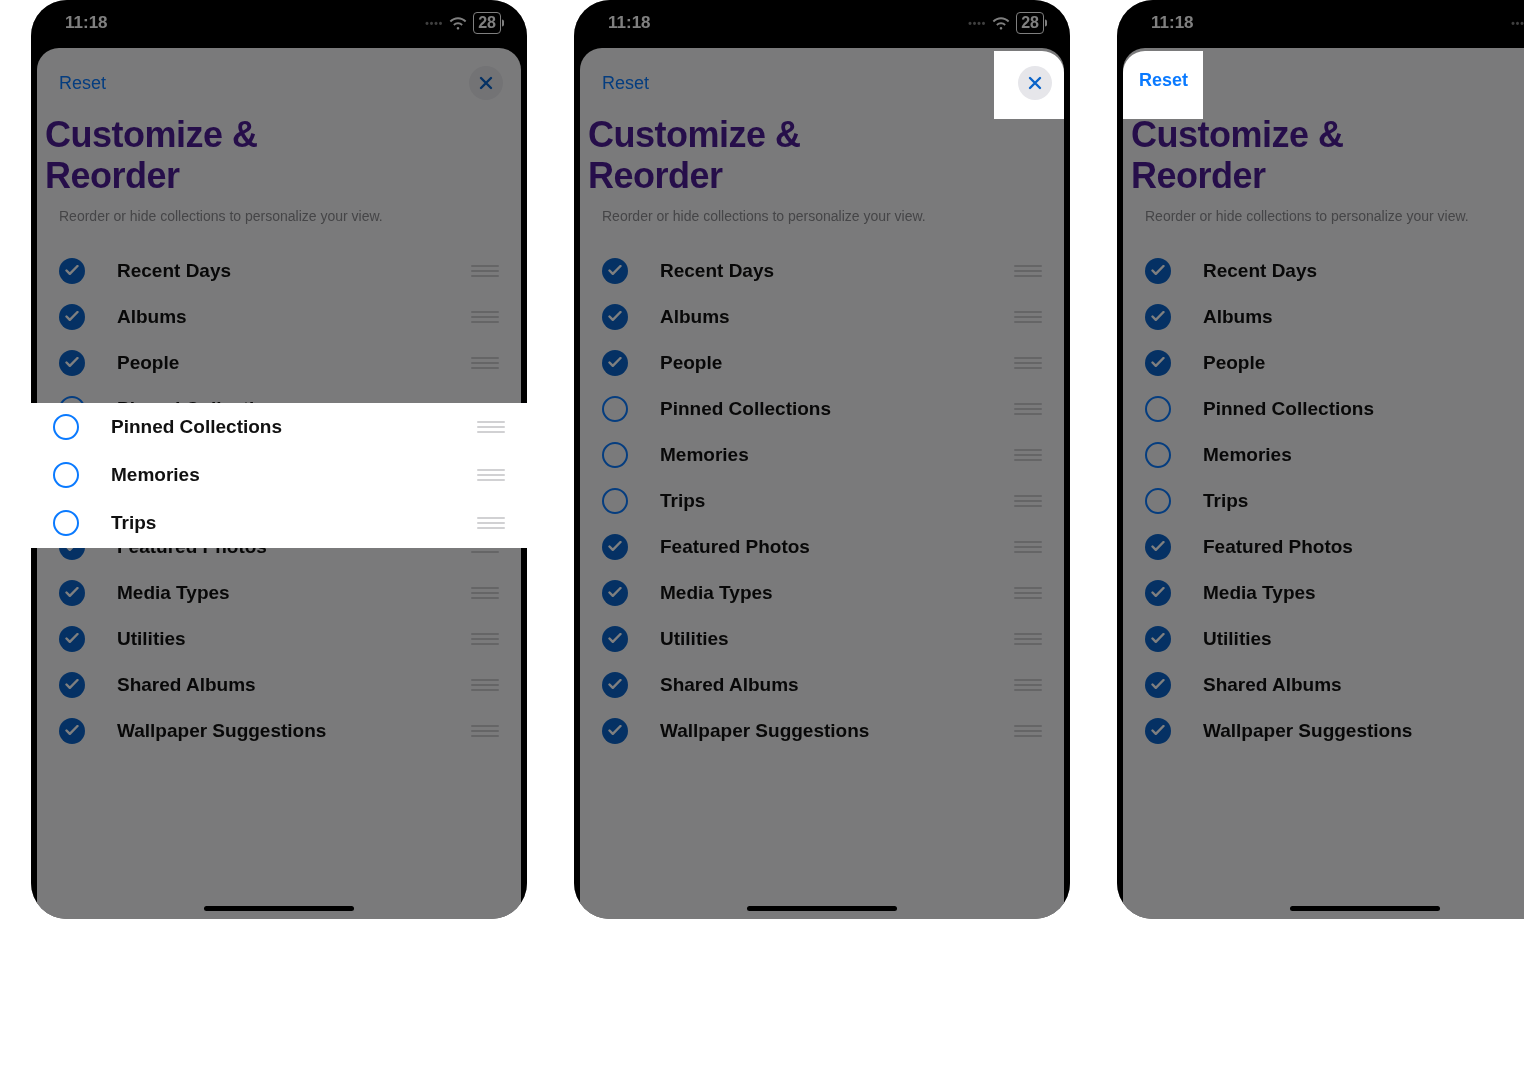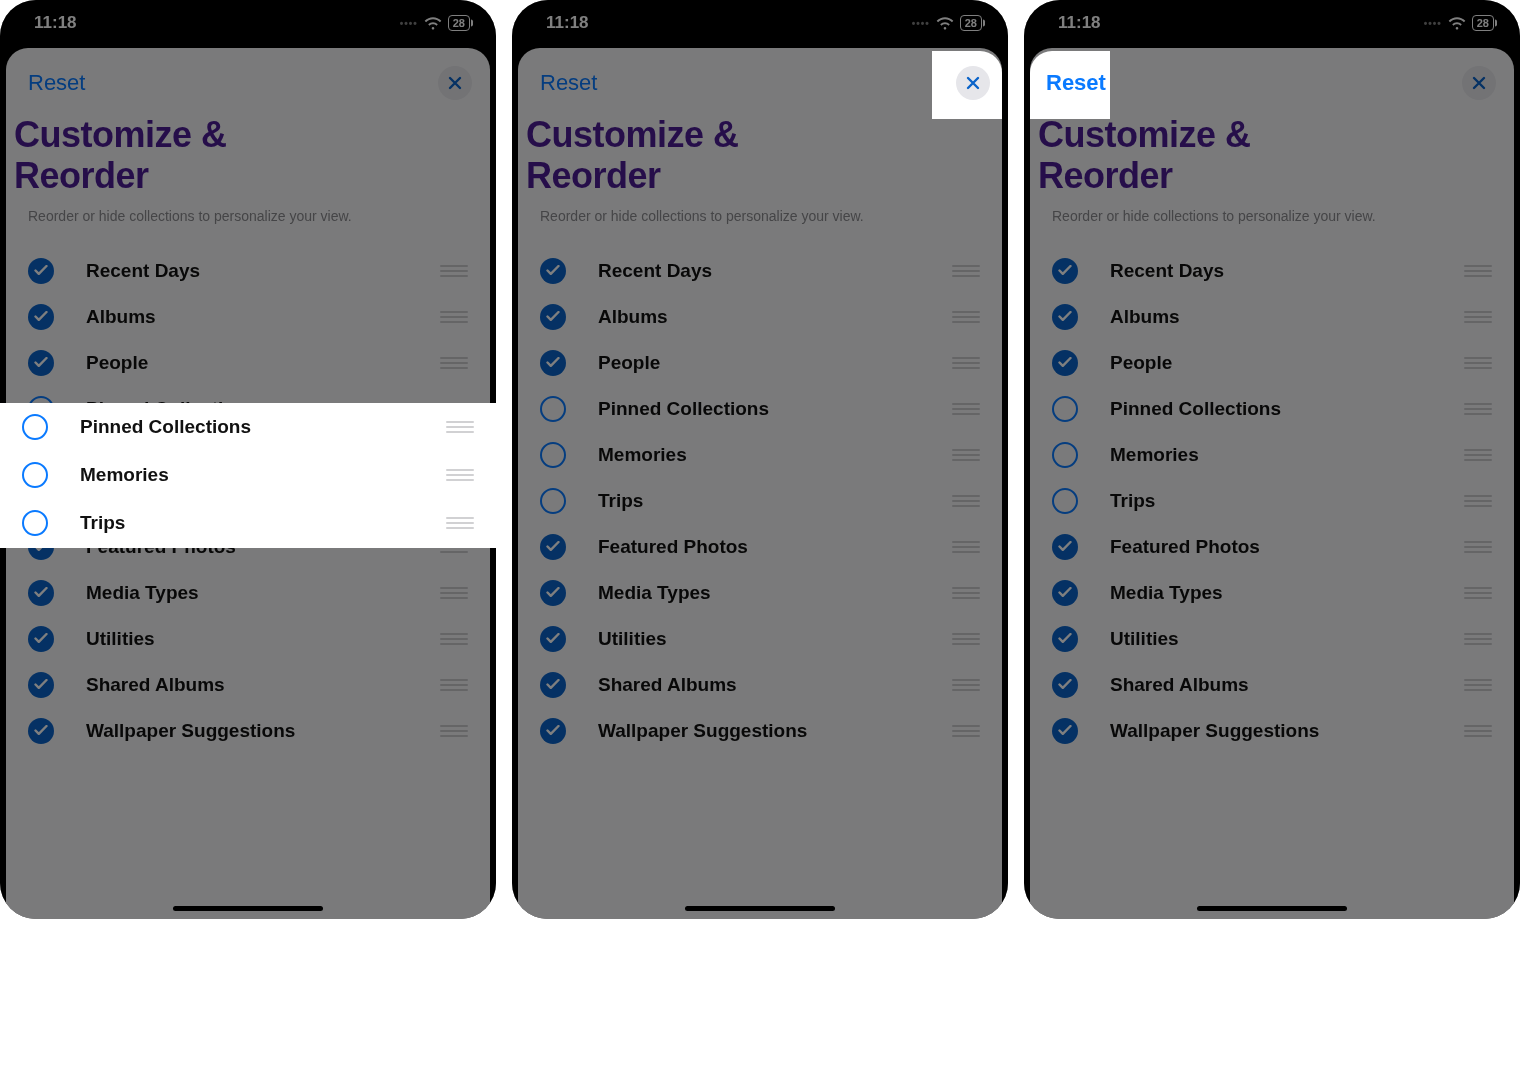--- a/index.html
+++ b/index.html
@@ -13,58 +13,59 @@
   padding: 0;
 }
 .phone {
   position: relative;
   width: 496px;
   height: 919px;
   background: #000;
   border-radius: 36px;
   overflow: hidden;
   flex-shrink: 0;
+  margin-left: 31px;
 }
 .status-bar {
   height: 46px;
   display: flex;
   justify-content: space-between;
   align-items: center;
   padding: 0 26px 0 34px;
   color: #fff;
   font-size: 17px;
   font-weight: 600;
 }
 .status-right { display: flex; align-items: center; gap: 6px; }
 .status-dots { letter-spacing: 1px; opacity: 0.5; font-size: 10px; }
 .wifi-icon svg, .battery-icon svg { display: block; }
 .battery-box {
   display: inline-flex; align-items: center;
   border: 1.5px solid #fff; border-radius: 4px;
-  padding: 1px 4px; font-size: 11px; font-weight: 700;
+  padding: 1px 4px; font-size: 16px; font-weight: 700;
   position: relative;
 }
 .battery-box::after {
   content: ''; position: absolute; right: -4px; top: 50%;
   transform: translateY(-50%); width: 2px; height: 7px;
   background: #fff; border-radius: 0 2px 2px 0;
 }
 .sheet {
   position: absolute;
   top: 48px; left: 6px; right: 6px; bottom: 0;
   background: #f5f5f7;
   border-radius: 22px 22px 0 0;
   padding: 18px 0 0 0;
 }
 .sheet-header {
   display: flex; justify-content: space-between; align-items: center;
   padding: 0 18px 6px 22px;
 }
 .reset-btn {
-  color: #0a7aff; font-size: 22px; font-weight: 400;
+  color: #0a7aff; font-size: 18px; font-weight: 400;
   background: none; border: none; cursor: pointer;
 }
 .close-btn {
   width: 34px; height: 34px; border-radius: 50%;
   background: #e6e6ea; display: flex; align-items: center; justify-content: center;
   border: none; cursor: pointer;
 }
 .close-btn svg { display: block; }
 .title {
   font-size: 36px; font-weight: 700; color: #4c1d95;

